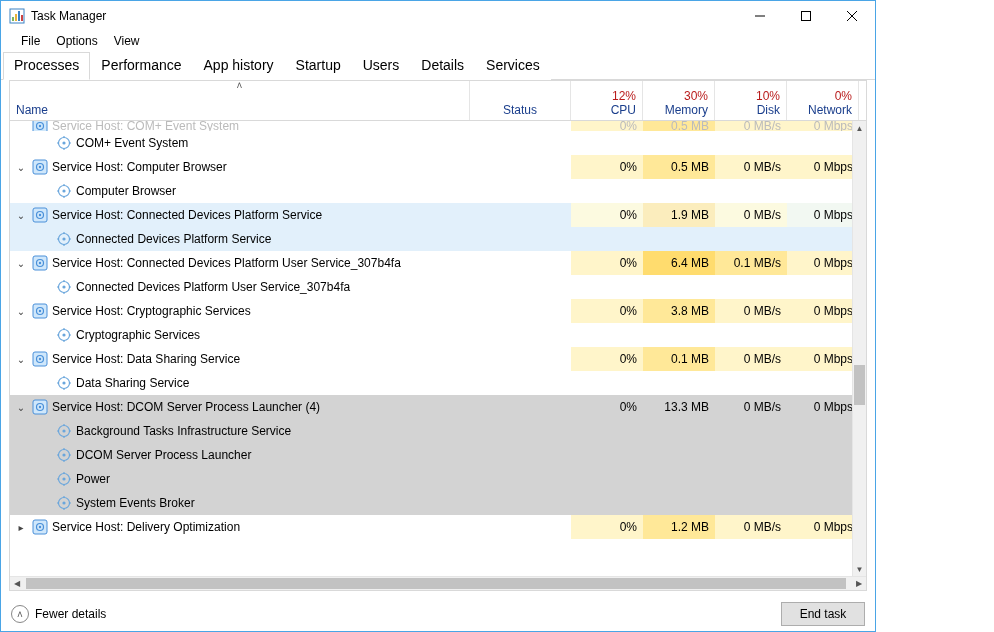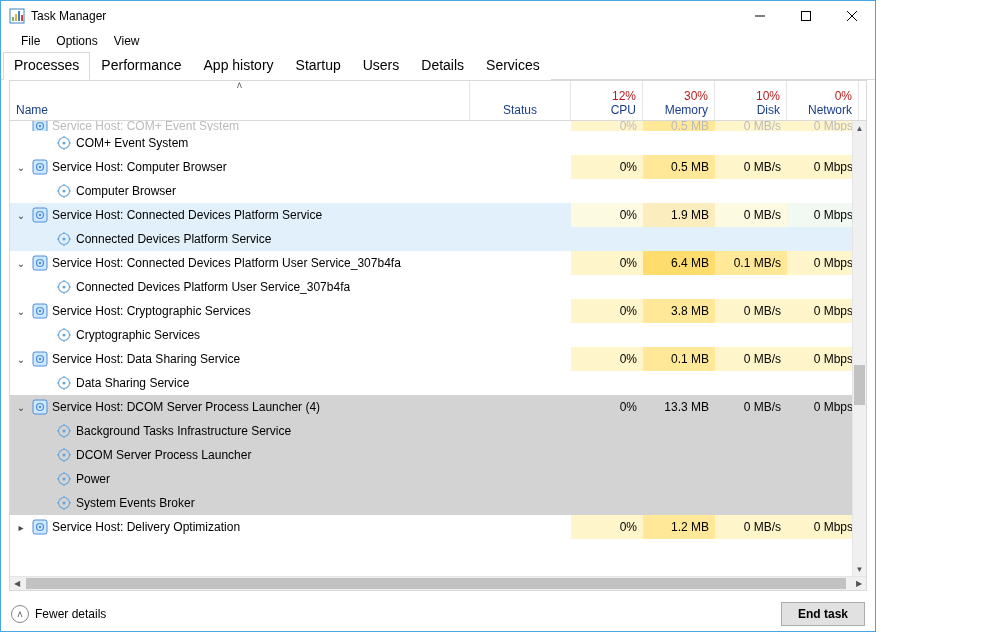--- a/index.html
+++ b/index.html
@@ -51,21 +51,21 @@
   .vscroll .track { flex: 1; position: relative; }
   .vscroll .thumb { position: absolute; left: 1px; right: 1px; top: 230px; height: 40px; background: #c2c2c2; }
   .hscroll { height: 14px; background: #f0f0f0; border-top: 1px solid #e5e5e5; display: flex; }
   .hscroll .arr { width: 14px; display: flex; align-items: center; justify-content: center; font-size: 8px; color: #555; }
   .hscroll .track { flex: 1; position: relative; }
   .hscroll .thumb { position: absolute; top: 1px; bottom: 1px; left: 2px; width: 820px; background: #c2c2c2; }
   
   .footer { height: 34px; display: flex; align-items: center; padding: 0 10px; justify-content: space-between; border-top: none; }
   .fewer { display: flex; align-items: center; gap: 6px; font-size: 12px; cursor: default; }
   .fewer .circ { width: 18px; height: 18px; border: 1px solid #888; border-radius: 50%; display: flex; align-items: center; justify-content: center; font-size: 10px; color: #555; }
-  .endtask { min-width: 84px; height: 24px; border: 1px solid #adadad; background: #e1e1e1; font-size: 12px; padding: 0 12px; cursor: default; font-weight: bold; }
+  .endtask { min-width: 84px; height: 24px; border: 1px solid #adadad; background: #e1e1e1; font-size: 12px; padding: 0 12px; cursor: default; }
   svg { display: block; }
 </style>
 </head>
 <body>
 
 <div class="window">
 
   <div class="titlebar">
     <span class="icon">
       <svg viewBox="0 0 16 16">

